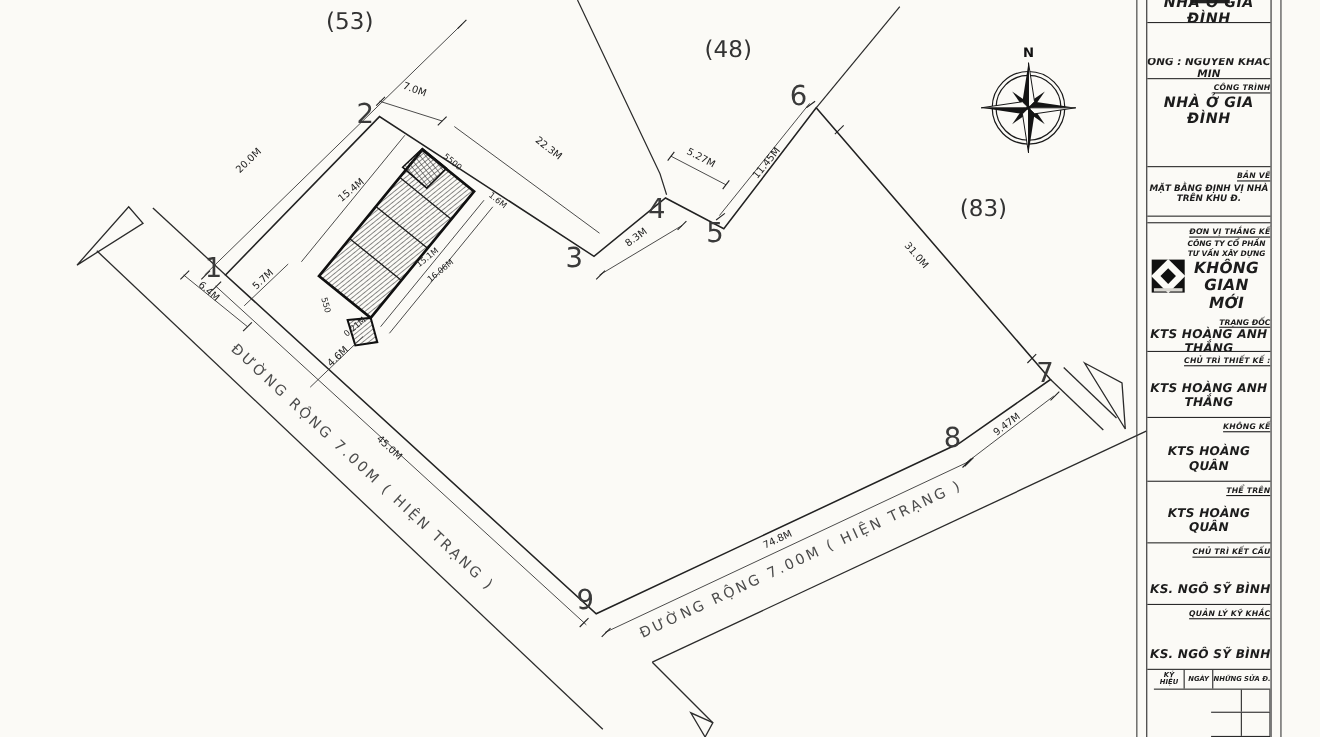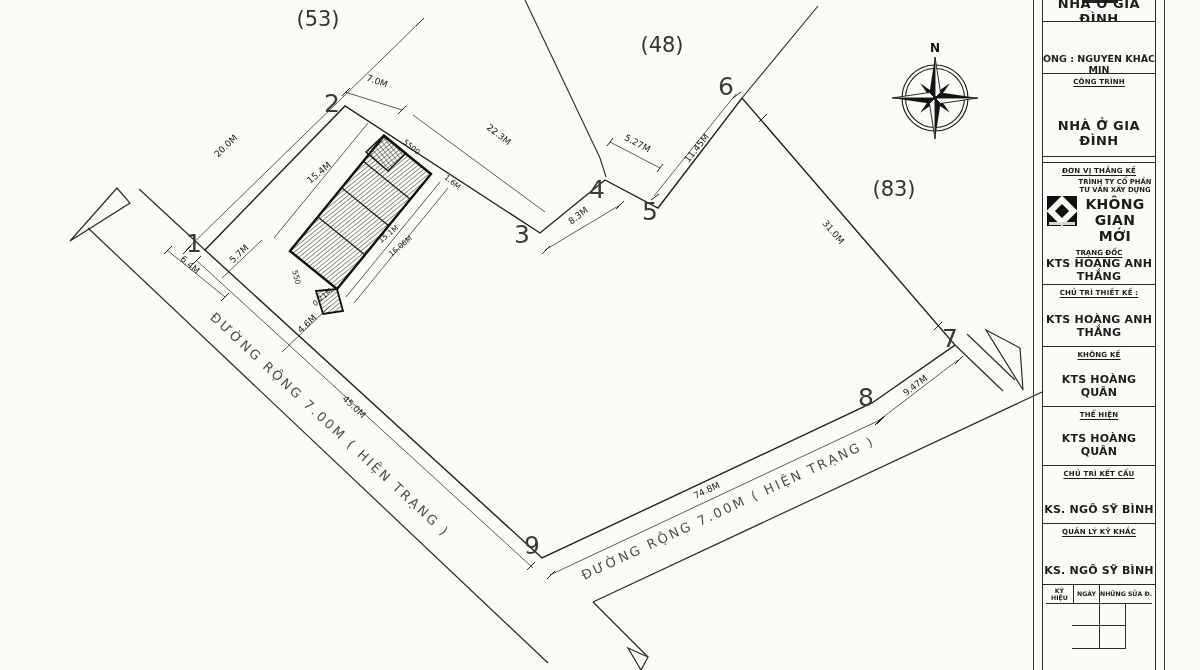--- a/index.html
+++ b/index.html
@@ -12,30 +12,30 @@
   .parcel{font-size:21px;fill:#333;}
   .roadlbl{font-size:13px;fill:#4c4c4c;letter-spacing:2.5px;font-weight:500;}
   .north{font-size:12px;font-weight:bold;fill:#111;}
 
   
   .vline{position:absolute;top:0;bottom:0;width:1px;background:#3a3a3a;}
   .tb{position:absolute;left:1042px;top:0;width:114px;height:670px;
       border-left:1.4px solid #2a2a2a;border-right:1.4px solid #2a2a2a;
       display:flex;flex-direction:column;box-sizing:border-box;background:transparent;}
   .tb section{box-sizing:border-box;border-bottom:1px solid #2a2a2a;display:flex;
-      flex-direction:column;align-items:center;text-align:center;overflow:hidden;}
+      flex-direction:column;align-items:flex-end;text-align:center;overflow:hidden;font-style:italic;}
   .lbl{font-size:7px;font-weight:bold;text-decoration:underline;text-underline-offset:2px;
        margin-top:4px;letter-spacing:.2px;}
   .big{font-size:13px;font-weight:bold;letter-spacing:.5px;}
   .name{font-size:11px;font-weight:bold;margin-top:auto;padding-bottom:7px;letter-spacing:.2px;}
   .spacer6{height:5px;border-bottom:1px solid #2a2a2a;flex:none;}
   .s-owner-title{height:22px;justify-content:center;}
   .s-owner-name{height:20px;justify-content:center;margin-top:32px;}
   .s-owner-name div{font-size:9.5px;font-weight:bold;}
-  .s-project{height:83px;gap:30px;}
+  .s-project{height:83px;}
   .s-drawing{height:47px;}
   .s-drawing .val{font-size:8px;font-weight:bold;margin-top:3px;}
   .s-design{height:122px;}
   .s-role1{height:62px;} .s-role2{height:60px;} .s-role3{height:59px;}
   .s-role4{height:58px;} .s-role5{height:61px;}
   .logo-row{display:flex;align-items:center;width:100%;padding:3px 2px 0 4px;box-sizing:border-box;}
   .logo{width:30px;height:30px;background:#101010;position:relative;flex:none;}
   .logo .d1{position:absolute;left:4px;top:4px;width:22px;height:22px;background:#fbfaf6;transform:rotate(45deg);}
   .logo .d2{position:absolute;left:10px;top:10px;width:10px;height:10px;background:#101010;transform:rotate(45deg);}
   .logo .cap{position:absolute;left:2px;bottom:1px;right:2px;height:3px;background:#d8d6d0;}
@@ -232,53 +232,57 @@
 
     <section class="s-owner-name">
       <div>ÔNG : NGUYỄN KHẮC MIN</div>
     </section>
 
     <section class="s-project">
       <div class="lbl">CÔNG TRÌNH</div>
       <div class="big" style="margin-top:2px;">NHÀ Ở GIA ĐÌNH</div>
     </section>
 
+    <section class="s-drawing">
+      <div class="lbl">BẢN VẼ</div>
+      <div class="val">MẶT BẰNG ĐỊNH VỊ NHÀ TRÊN KHU Đ.</div>
+    </section>
 
     <div class="spacer6"></div>
 
     <section class="s-design">
       <div class="lbl">ĐƠN VỊ THẮNG KẾ</div>
       <div class="logo-row">
         <div class="logo">
           <div class="d1"></div>
             <div class="d2"></div>
             <div class="cap"></div>
         </div>
         <div class="company">
-          <div class="c-sm">TRÌNH TY CỔ PHẦN</div>
+          <div class="c-sm">CÔNG TY CỔ PHẦN</div>
           <div class="c-sm">TƯ VẤN XÂY DỰNG</div>
           <div class="c-lg">KHÔNG GIAN MỚI</div>
         </div>
       </div>
       <div class="giamdoc">TRẠNG ĐỐC</div>
       <div class="name">KTS HOÀNG ANH THẮNG</div>
     </section>
 
     <section class="s-role1">
       <div class="lbl">CHỦ TRÌ THIẾT KẾ :</div>
       <div class="name">KTS HOÀNG ANH THẮNG</div>
     </section>
 
     <section class="s-role2">
       <div class="lbl">KHÔNG KẾ</div>
       <div class="name">KTS HOÀNG QUÂN</div>
     </section>
 
     <section class="s-role3">
-      <div class="lbl">THỂ HIỆN</div>
+      <div class="lbl">THỂ TRÊN</div>
       <div class="name">KTS HOÀNG QUÂN</div>
     </section>
 
     <section class="s-role4">
       <div class="lbl">CHỦ TRÌ KẾT CẤU</div>
       <div class="name">KS. NGÔ SỸ BÌNH</div>
     </section>
 
     <section class="s-role5">
       <div class="lbl">QUẢN LÝ KỸ KHẮC</div>

